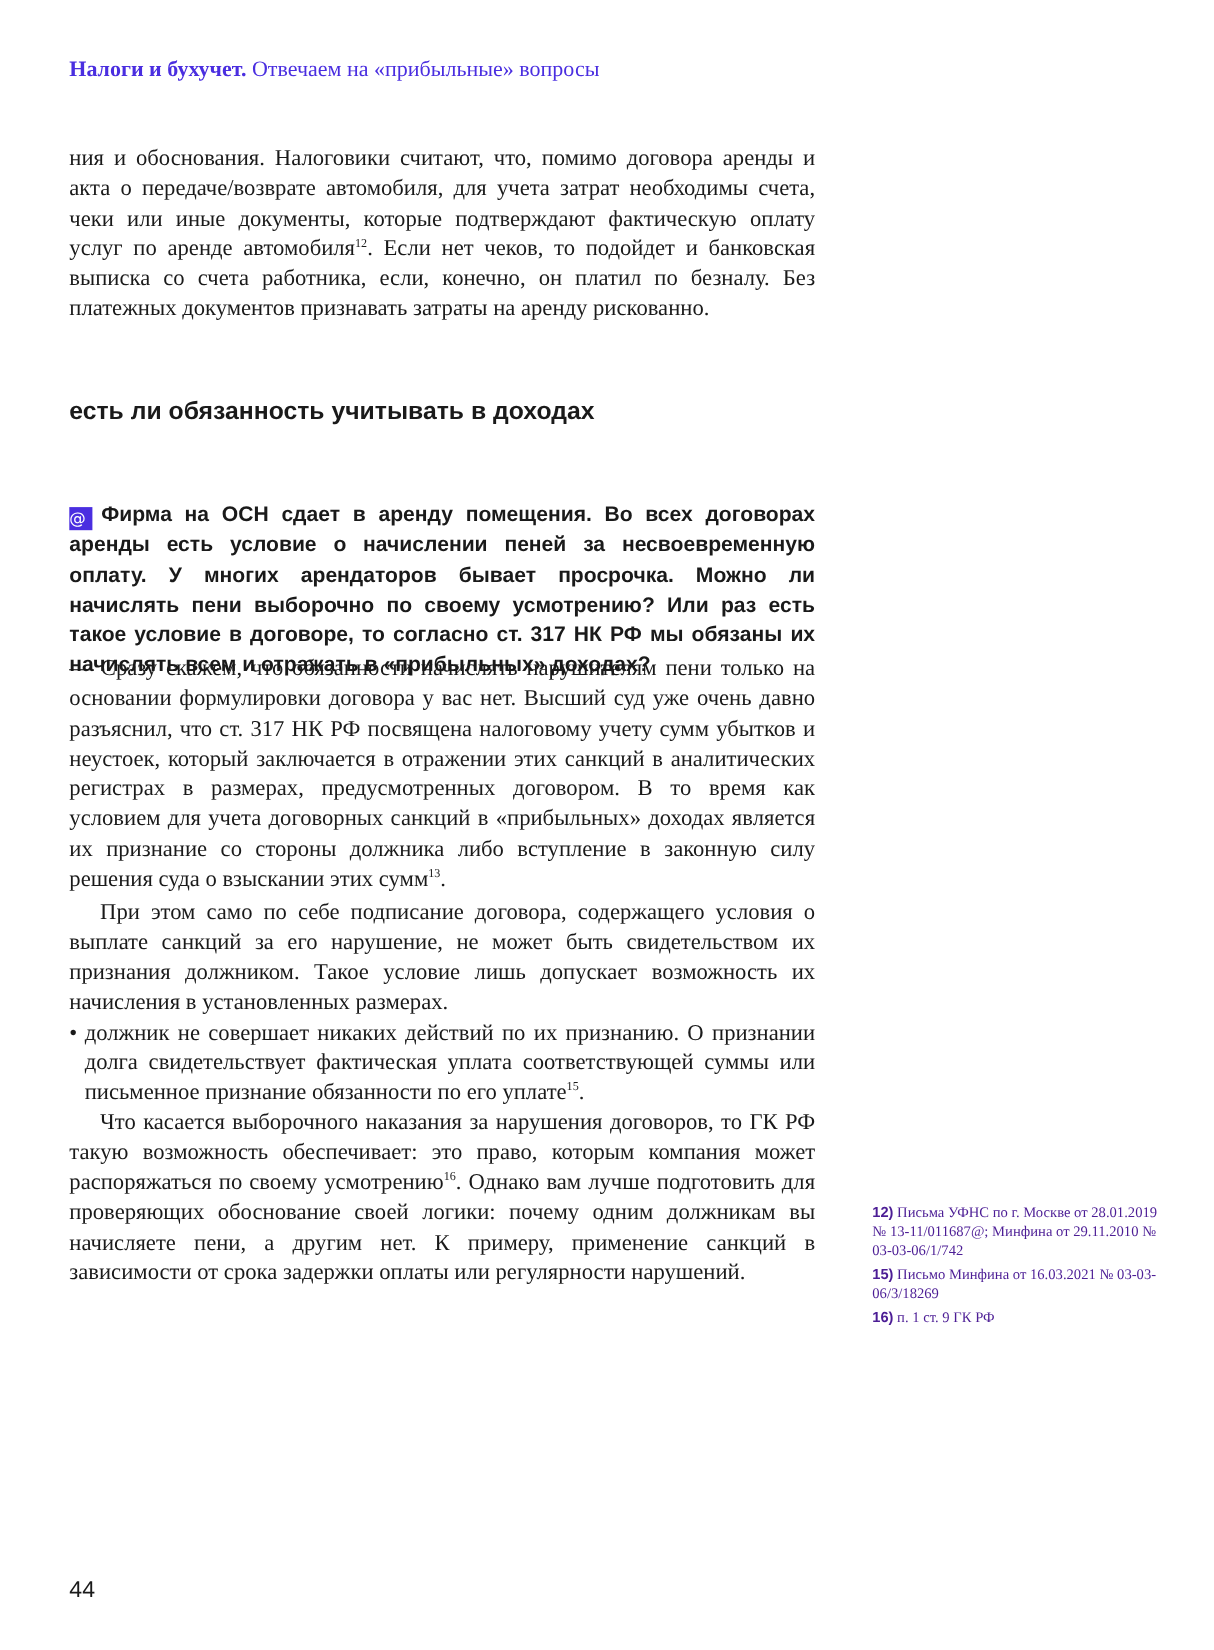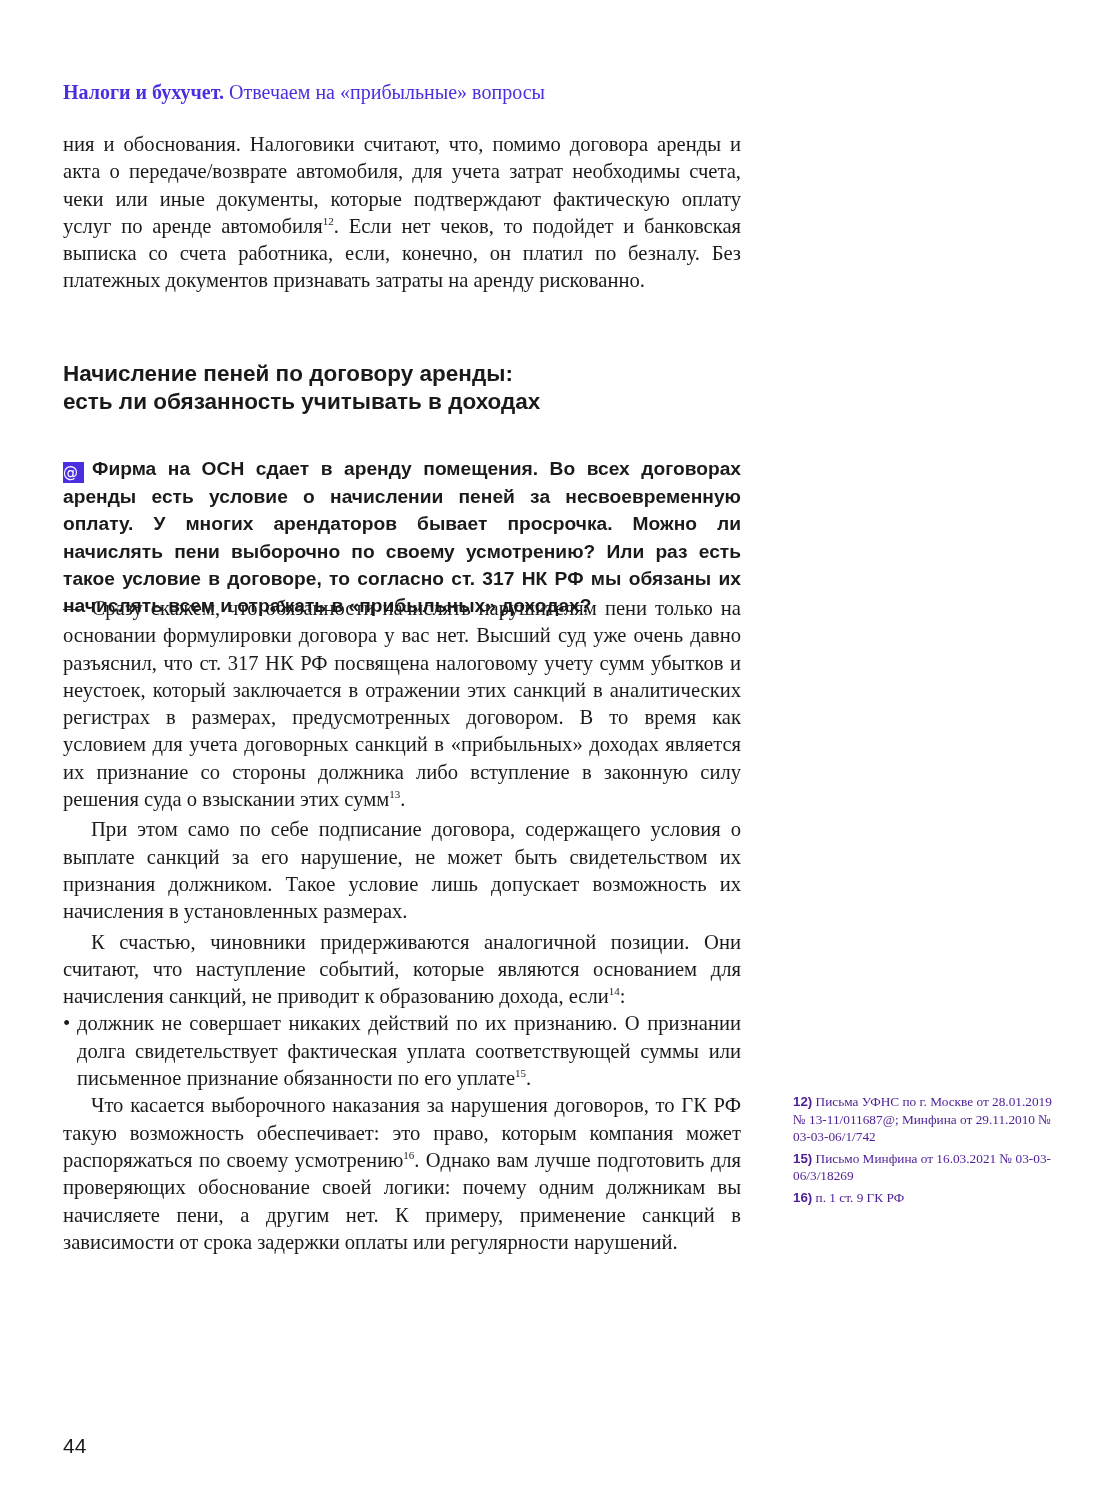--- a/index.html
+++ b/index.html
@@ -1,17 +1,17 @@
 <!DOCTYPE html>
 <html><head>
   <meta charset="utf-8">
   <style>
     html, body { margin: 0; padding: 0; background: #ffffff; }
     body { width: 1104px; height: 1500px; position: relative; overflow: hidden; color: #1a1a1a; font-family: "DejaVu Serif", "Liberation Serif", serif; }
-    .running-head { position: absolute; left: 63px; top: 52px; font-size: 20px; color: #4a2ee0; font-family: "Liberation Serif", serif; white-space: nowrap; margin-top: 29px; }
+    .running-head { position: absolute; left: 63px; top: 52px; font-size: 20px; color: #4a2ee0; font-family: "Liberation Serif", serif; white-space: nowrap; }
     .running-head .rh-bold { font-weight: bold; }
     .main { position: absolute; left: 63px; top: 131px; width: 678px; font-family: "Liberation Serif", serif; font-size: 20.6px; line-height: 27.3px; }
     .main p { margin: 0; text-align: justify; text-align-last: left; }
     .indent { text-indent: 28px; }
     .heading { position: absolute; left: 63px; top: 360px; width: 700px; font-family: "Liberation Sans", sans-serif; font-weight: bold; font-size: 22.5px; line-height: 28px; color: #1a1a1a; }
     .question { position: absolute; left: 63px; top: 431px; width: 678px; font-family: "Liberation Sans", sans-serif; font-weight: bold; font-size: 19.2px; line-height: 27.3px; text-align: justify; text-align-last: left; margin-top: 24px; }
     .at-icon { display: inline-block; width: 21px; height: 21px; background: #4a2ee0; color: #ffffff; font-size: 15px; line-height: 20px; text-align: center; vertical-align: -2px; margin-right: 8px; font-family: "DejaVu Sans", sans-serif; font-weight: normal; }
     .answer { position: absolute; left: 63px; top: 595px; width: 678px; font-family: "Liberation Serif", serif; font-size: 20.6px; line-height: 27.3px; }
     .answer p { margin: 0; text-align: justify; text-align-last: left; }
     .answer p + p.indent { margin-top: 3px; }
@@ -30,32 +30,30 @@
 <div class="running-head">
   <span class="rh-bold">Налоги и бухучет.</span>
   <span>Отвечаем на «прибыльные» вопросы</span>
 </div>
 
 <div class="main">
   <p><span>ния и обоснования. Налоговики считают, что, помимо договора аренды и акта о передаче/возврате автомобиля, для учета затрат необходимы счета, чеки или иные документы, которые подтверждают фактическую оплату услуг по аренде автомобиля</span><sup>12</sup><span>. Если нет чеков, то подойдет и банковская выписка со счета работника, если, конечно, он платил по безналу. Без платежных документов признавать затраты на аренду рискованно.</span></p>
 </div>
 
 <div class="heading">
-  <div>Начисление пеней по договору аренды:</div>
   <div>есть ли обязанность учитывать в доходах</div>
 </div>
 
 <div class="question">
   <span class="at-icon">@</span><span>Фирма на ОСН сдает в аренду помещения. Во всех договорах аренды есть условие о начислении пеней за несвоевременную оплату. У многих арендаторов бывает просрочка. Можно ли начислять пени выборочно по своему усмотрению? Или раз есть такое условие в договоре, то согласно ст. 317 НК РФ мы обязаны их начислять всем и отражать в «прибыльных» доходах?</span>
 </div>
 
 <div class="answer">
   <p><span>— Сразу скажем, что обязанности начислять нарушителям пени только на основании формулировки договора у вас нет. Высший суд уже очень давно разъяснил, что ст. 317 НК РФ посвящена налоговому учету сумм убытков и неустоек, который заключается в отражении этих санкций в аналитических регистрах в размерах, предусмотренных договором. В то время как условием для учета договорных санкций в «прибыльных» доходах является их признание со стороны должника либо вступление в законную силу решения суда о взыскании этих сумм</span><sup>13</sup><span>.</span></p>
   <p class="indent">При этом само по себе подписание договора, содержащего условия о выплате санкций за его нарушение, не может быть свидетельством их признания должником. Такое условие лишь допускает возможность их начисления в установленных размерах.</p>
-  <p class="indent"><span>К счастью, чиновники придерживаются аналогичной позиции. Они считают, что наступление событий, которые являются основанием для начисления санкций, не приводит к образованию дохода, если</span><sup>14</sup><span>:</span></p>
   <ul class="bullets">
     <li><span>должник не совершает никаких действий по их признанию. О признании долга свидетельствует фактическая уплата соответствующей суммы или письменное признание обязанности по его уплате</span><sup>15</sup><span>.</span></li>
   </ul>
   <p class="indent"><span>Что касается выборочного наказания за нарушения договоров, то ГК РФ такую возможность обеспечивает: это право, которым компания может распоряжаться по своему усмотрению</span><sup>16</sup><span>. Однако вам лучше подготовить для проверяющих обоснование своей логики: почему одним должникам вы начисляете пени, а другим нет. К примеру, применение санкций в зависимости от срока задержки оплаты или регулярности нарушений.</span></p>
 </div>
 
 <div class="footnotes">
   <div class="footnote"><span class="fn-num">12)</span> <span>Письма УФНС по г. Москве от 28.01.2019 № 13-11/011687@; Минфина от 29.11.2010 № 03-03-06/1/742</span></div>
   <div class="footnote"><span class="fn-num">15)</span> <span>Письмо Минфина от 16.03.2021 № 03-03-06/3/18269</span></div>
   <div class="footnote"><span class="fn-num">16)</span> <span>п. 1 ст. 9 ГК РФ</span></div>

